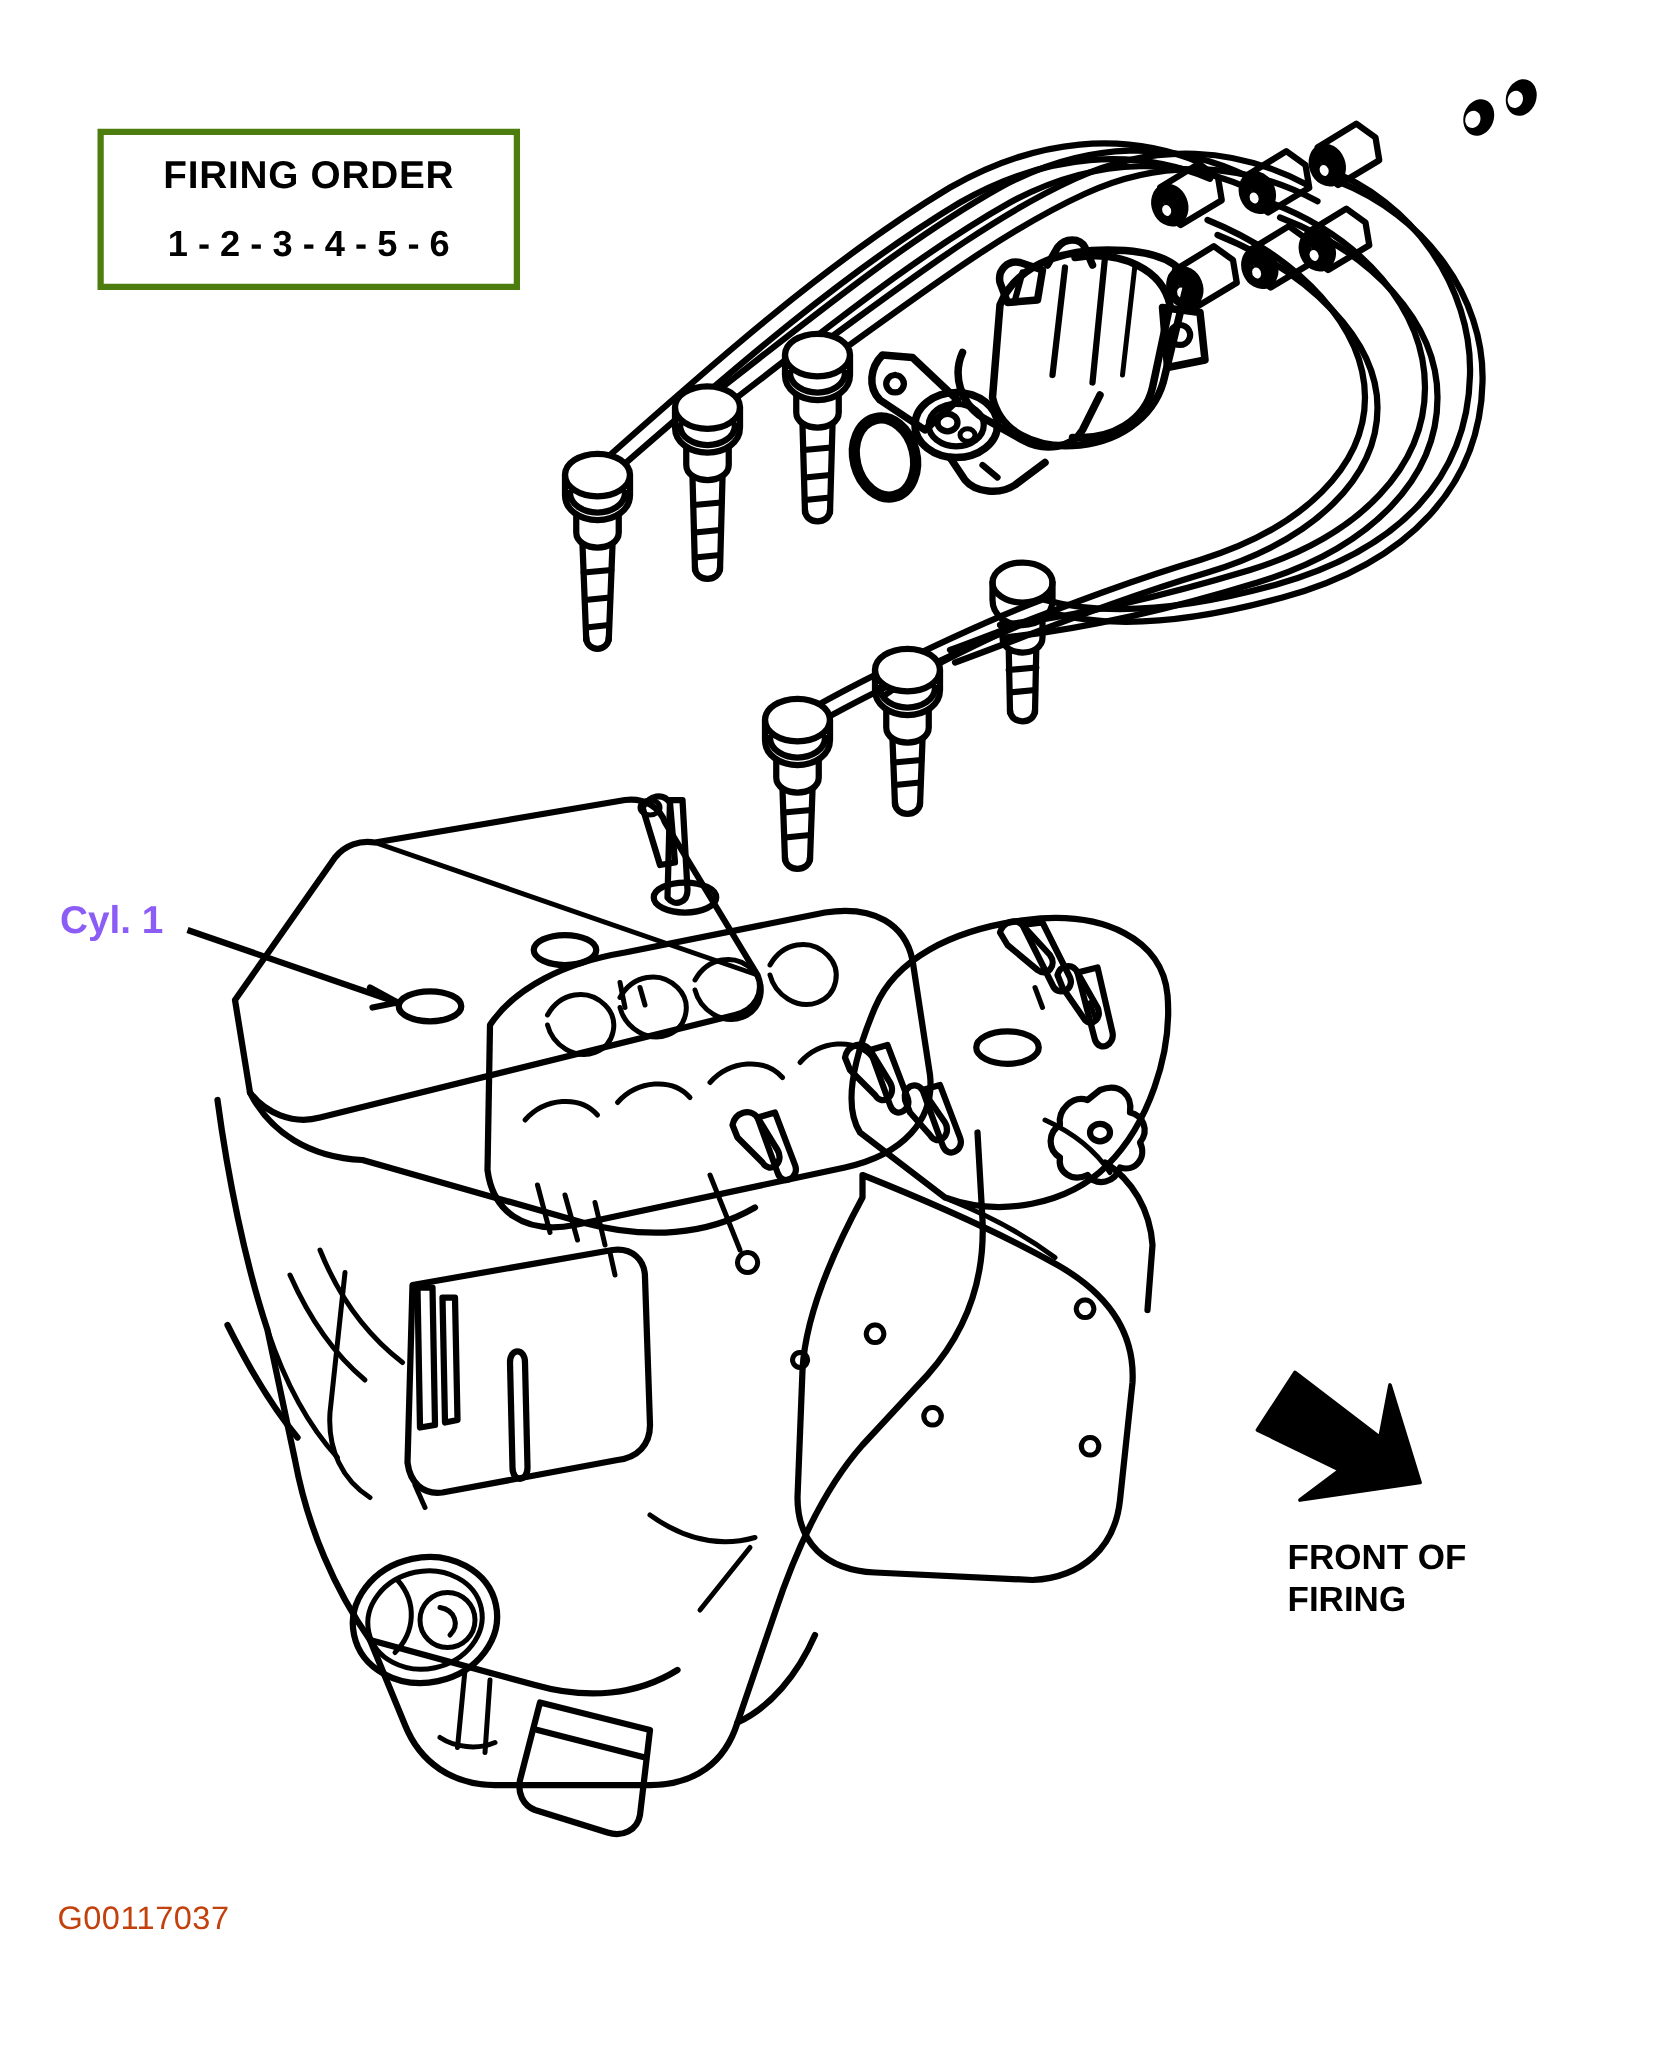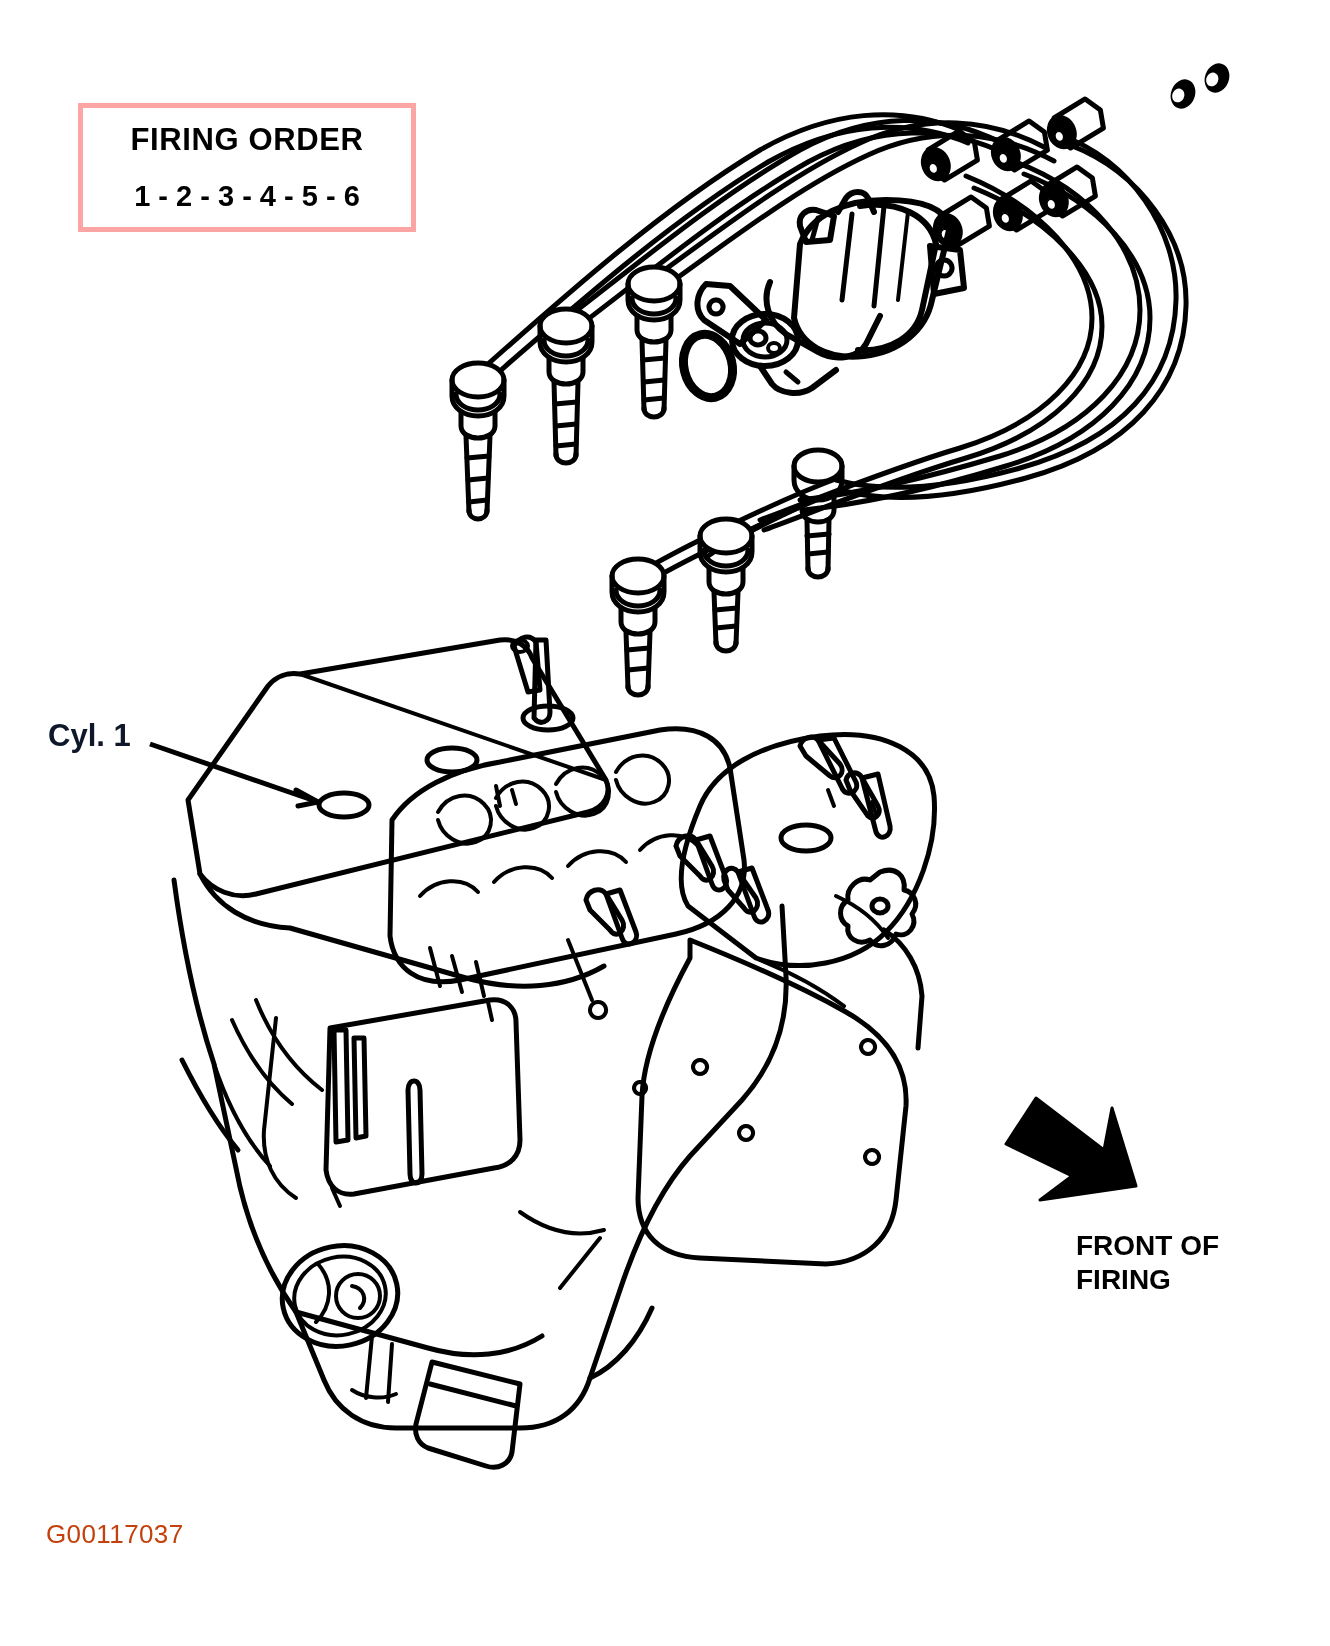--- a/index.html
+++ b/index.html
@@ -26,21 +26,21 @@
     width: 1330px;
     height: 1646px;
   }
   
   #firing-order-box {
     position: absolute;
     left: 78px;
     top: 103px;
     width: 338px;
     height: 129px;
-    border: 5px solid #fca5a5;
+    border: 5px solid #4d7c0f;
     box-sizing: border-box;
     background: #fff;
     display: flex;
     flex-direction: column;
     align-items: center;
     justify-content: center;
   }
   #firing-order-title {
     font-size: 31px;
     font-weight: bold;
@@ -57,34 +57,33 @@
     margin-top: 24px;
     white-space: nowrap;
   }
   
   #cyl1-label {
     position: absolute;
     left: 48px;
     top: 718px;
     font-size: 31px;
     font-weight: bold;
-    color: #0f172a;
+    color: #8b5cf6;
     white-space: nowrap;
   }
   
   #front-of-vehicle-label {
     position: absolute;
     left: 1030px;
     top: 1229px;
     font-size: 28px;
     font-weight: bold;
     color: #000;
     line-height: 1.22;
     white-space: nowrap;
-    margin-left: 46px;
   }
   
   #figure-id {
     position: absolute;
     left: 46px;
     top: 1519px;
     font-size: 26px;
     color: #c2410c;
     letter-spacing: 0.4px;
     white-space: nowrap;

